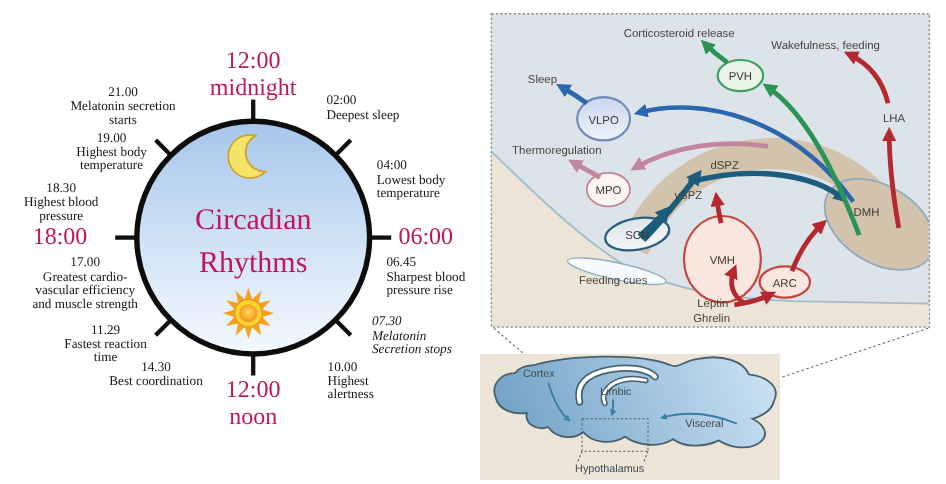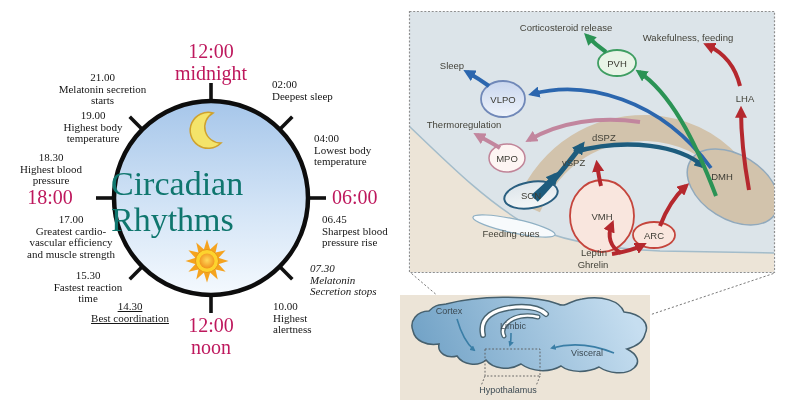--- a/index.html
+++ b/index.html
@@ -5,22 +5,22 @@
   html,body{margin:0;padding:0;background:#fff;}
   #stage{position:relative;width:788px;height:403px;background:#ffffff;overflow:hidden;
          font-family:"Liberation Serif", serif;}
   
   #clock-wrap{position:absolute;left:0;top:0;width:400px;height:403px;}
   #clock-svg{position:absolute;left:0;top:0;}
   .big-time{position:absolute;font-size:20px;line-height:22px;color:#be185d;}
   .evt{position:absolute;font-size:11px;line-height:11.5px;color:#161616;}
   .evt-time{display:block;}
   .r{text-align:center}.l{text-align:left}.c{text-align:center}
-  #clock-title{position:absolute;left:111px;top:166px;width:200px;text-align:left;
-               font-size:34px;line-height:36px;color:#0f766e;}
+  #clock-title{position:absolute;left:111px;top:166px;width:200px;text-align:center;
+               font-size:25px;line-height:36px;color:#be185d;}
   
   #pathway-svg{position:absolute;left:395px;top:0;}
   .lbl{font-family:"Liberation Sans", sans-serif;font-size:9.5px;fill:#44433a;}
   .node-lbl{font-family:"Liberation Sans", sans-serif;font-size:9.5px;fill:#3d3c34;}
   .inset-lbl{font-family:"Liberation Sans", sans-serif;font-size:9px;fill:#3c4a53;}
 </style>
 </head>
 <body>
 
 <div id="stage">
@@ -104,26 +104,26 @@
     <div class="evt r" style="left:6px;top:152px;width:90px;">
       <span class="evt-time">18.30</span>
       <span>Highest blood pressure</span></div>
     <div class="evt r" style="left:1px;top:214px;width:100px;padding-left:20px;">
       <span class="evt-time">17.00</span>
       <span>Greatest cardio-vascular efficiency and muscle strength</span></div>
     <div class="evt l" style="left:322px;top:214px;width:90px;">
       <span class="evt-time">06.45</span>
       <span>Sharpest blood pressure rise</span></div>
     <div class="evt r" style="left:48px;top:270px;width:80px;">
-      <span class="evt-time">15.30</span>
+      <span class="evt-time">11.29</span>
       <span>Fastest reaction time</span></div>
     <div class="evt l" style="left:310px;top:263px;width:88px;font-style:italic;">
       <span class="evt-time">07.30</span>
       <span>Melatonin Secretion stops</span></div>
-    <div class="evt r" style="left:90px;top:301px;width:80px;text-decoration:underline;">
+    <div class="evt r" style="left:90px;top:301px;width:80px;">
       <span class="evt-time">14.30</span>
       <span>Best coordination</span></div>
     <div class="evt l" style="left:258px;top:301px;width:75px;margin-left:15px;">
       <span class="evt-time">10.00</span>
       <span>Highest alertness</span></div>
   </div>
 
   <svg id="pathway-svg" width="393" height="403" viewBox="395 0 393 403">
     <defs>
       <linearGradient id="gVlpo" x1="0" y1="0" x2="0" y2="1">

